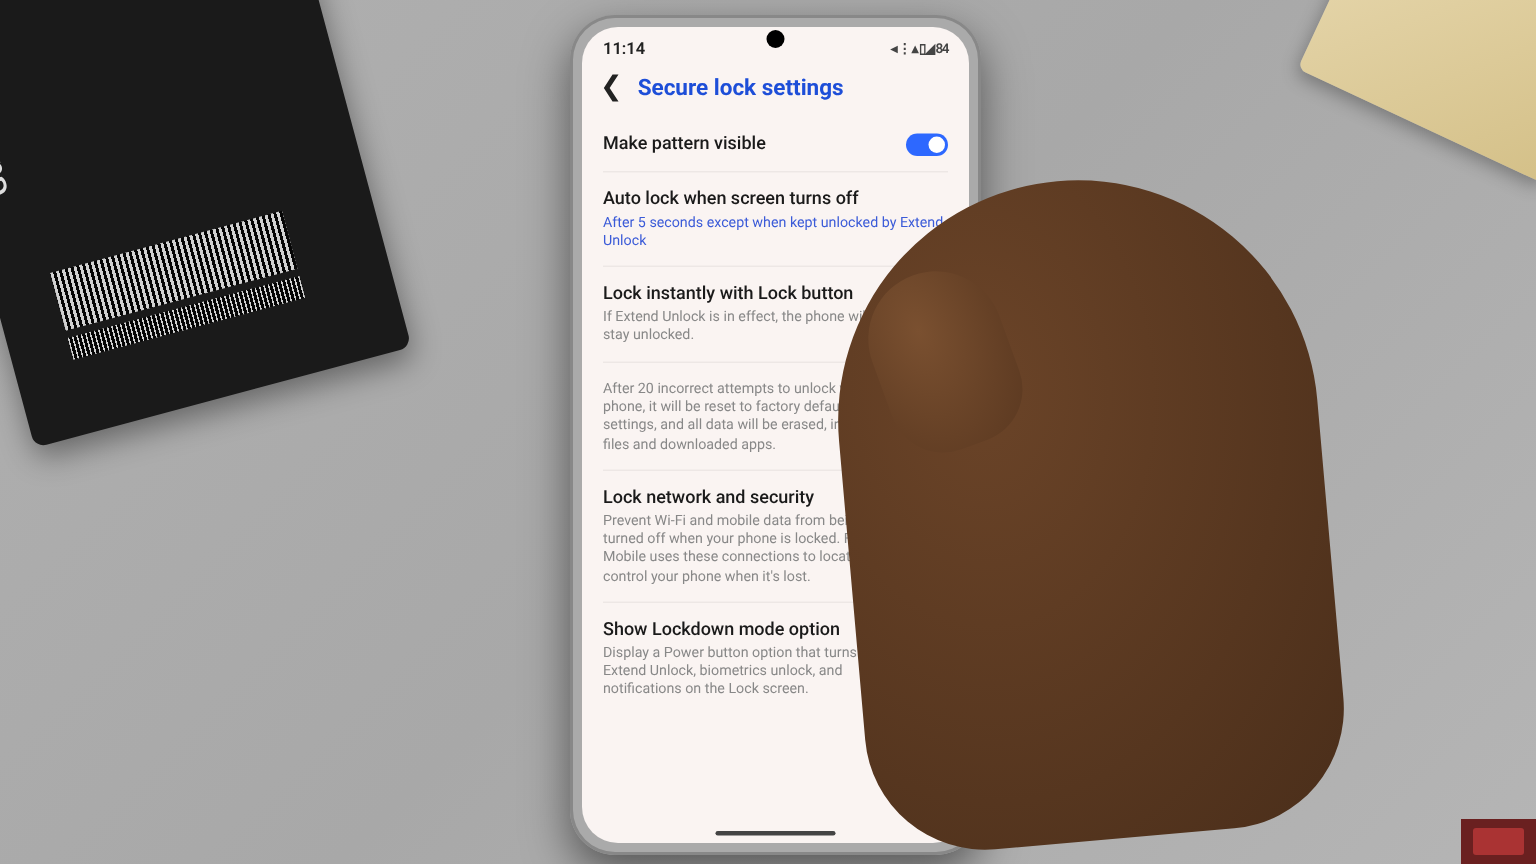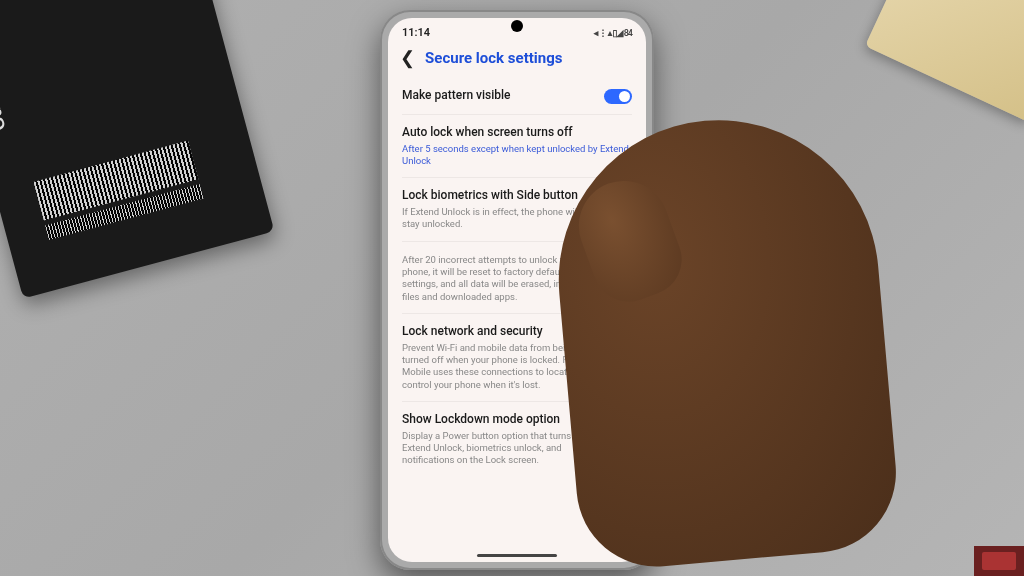--- a/index.html
+++ b/index.html
@@ -76,21 +76,21 @@
 
         <div class="item">
           <div class="item-text">
             <div class="item-title">Auto lock when screen turns off</div>
             <div class="item-desc blue">After 5 seconds except when kept unlocked by Extend Unlock</div>
           </div>
         </div>
 
         <div class="item">
           <div class="item-text">
-            <div class="item-title">Lock biometrics with Side button</div>
+            <div class="item-title">Lock instantly with Lock button</div>
             <div class="item-desc">If Extend Unlock is in effect, the phone will stay unlocked.</div>
           </div>
           <div class="toggle on"></div>
         </div>
 
         <div class="item">
           <div class="item-text">
             <div class="item-desc">After 20 incorrect attempts to unlock your phone, it will be reset to factory default settings, and all data will be erased, including files and downloaded apps.</div>
           </div>
           <div class="toggle"></div>

